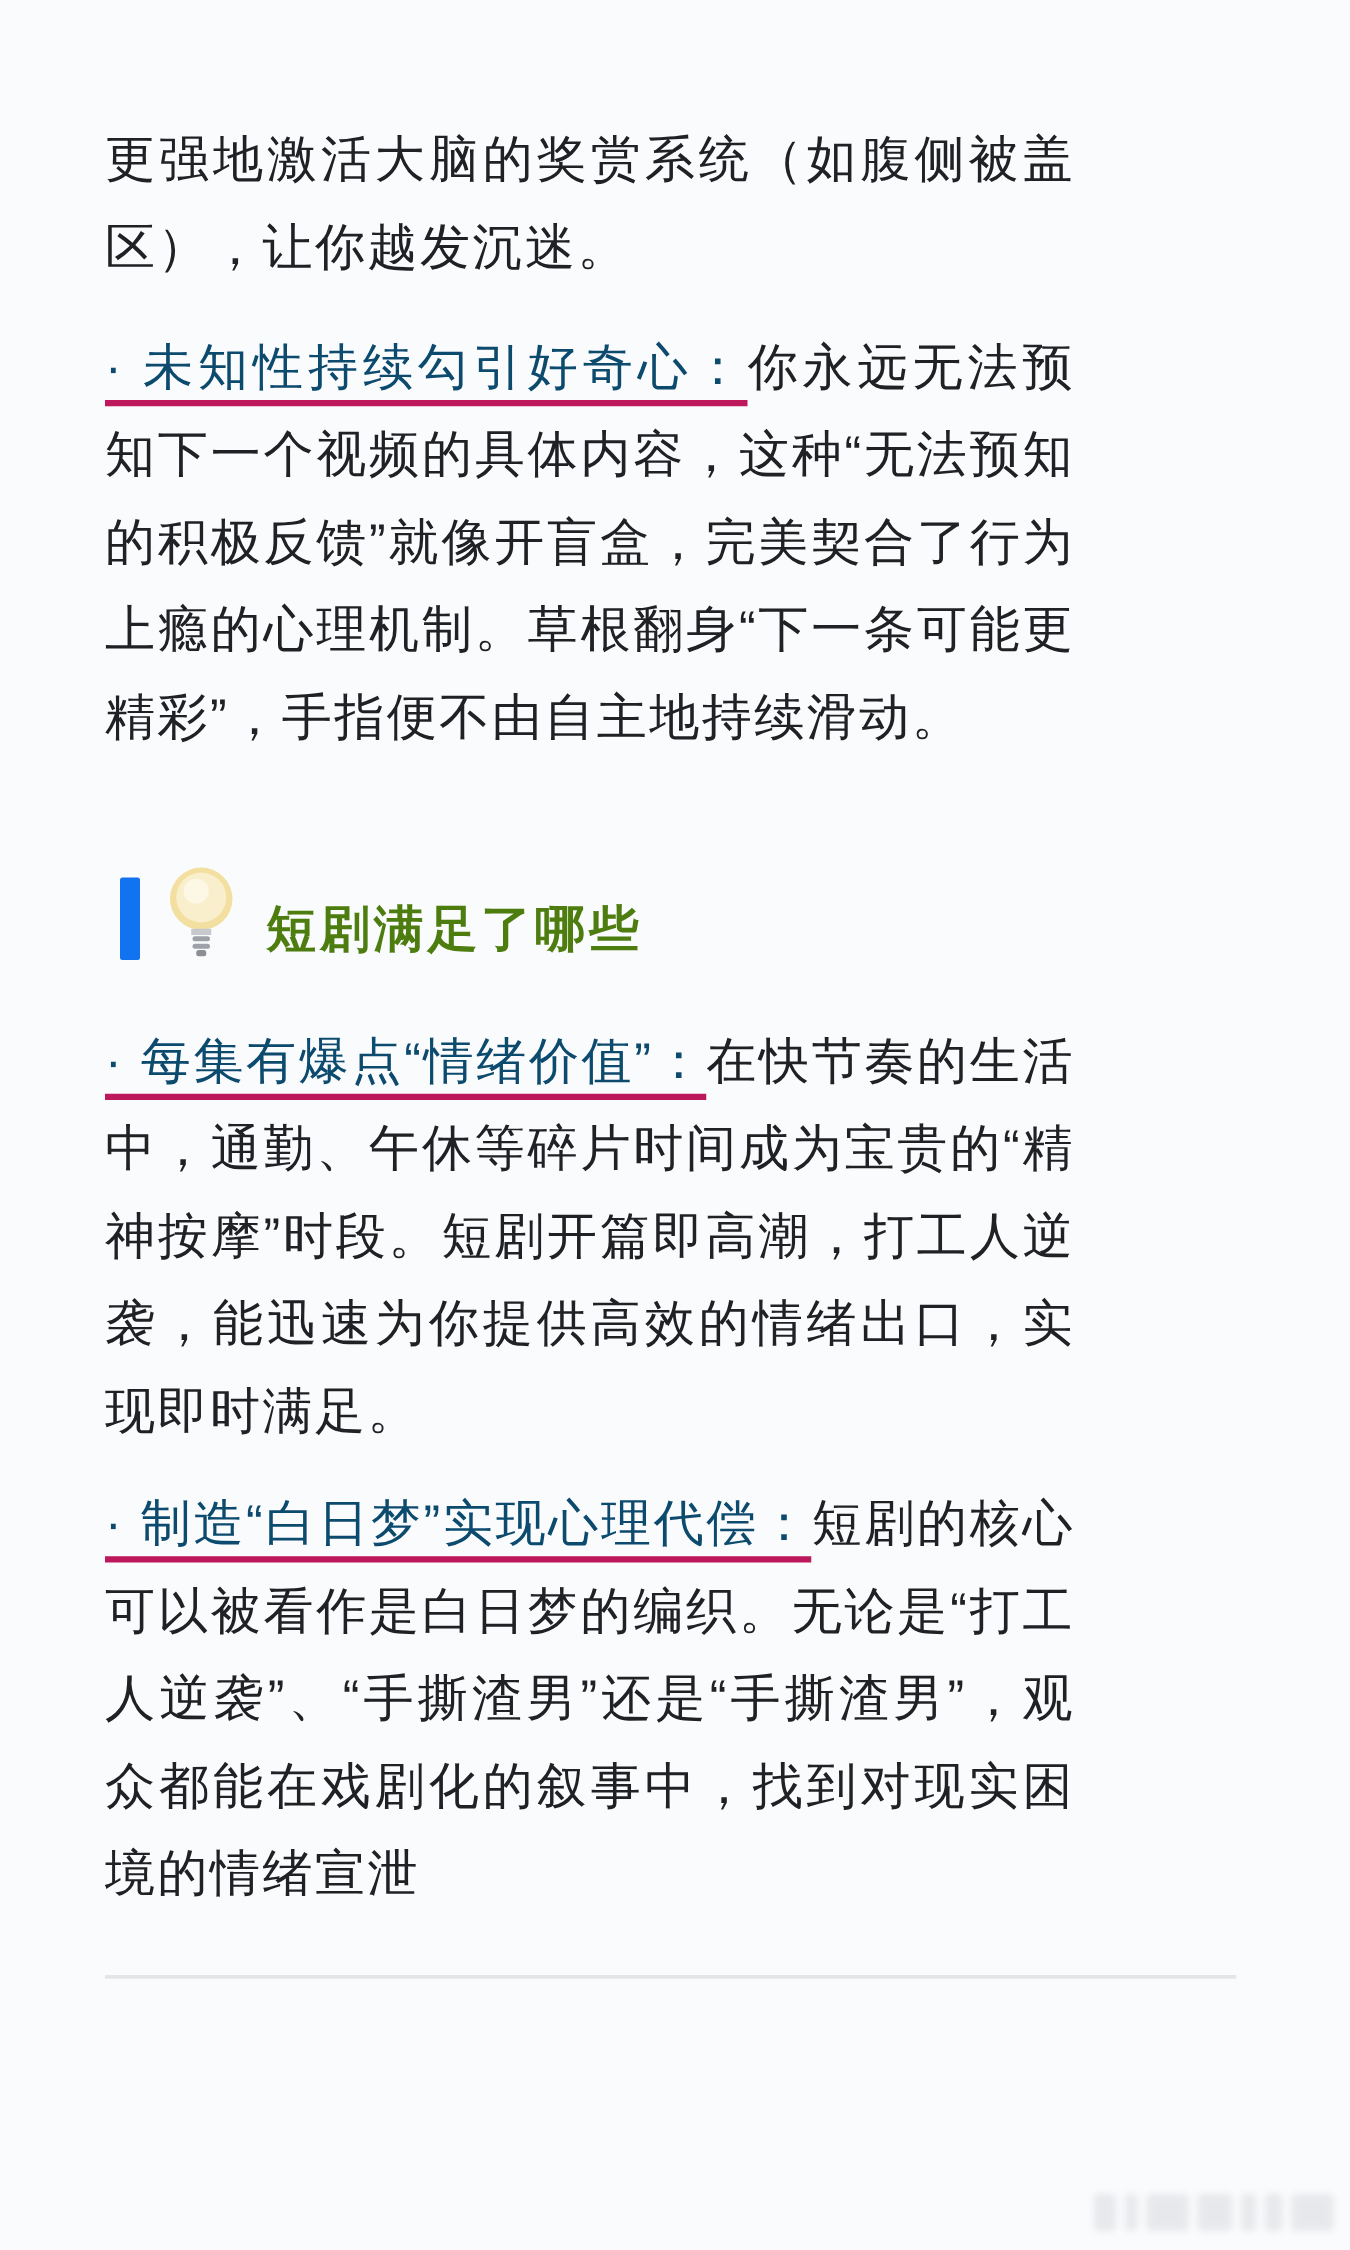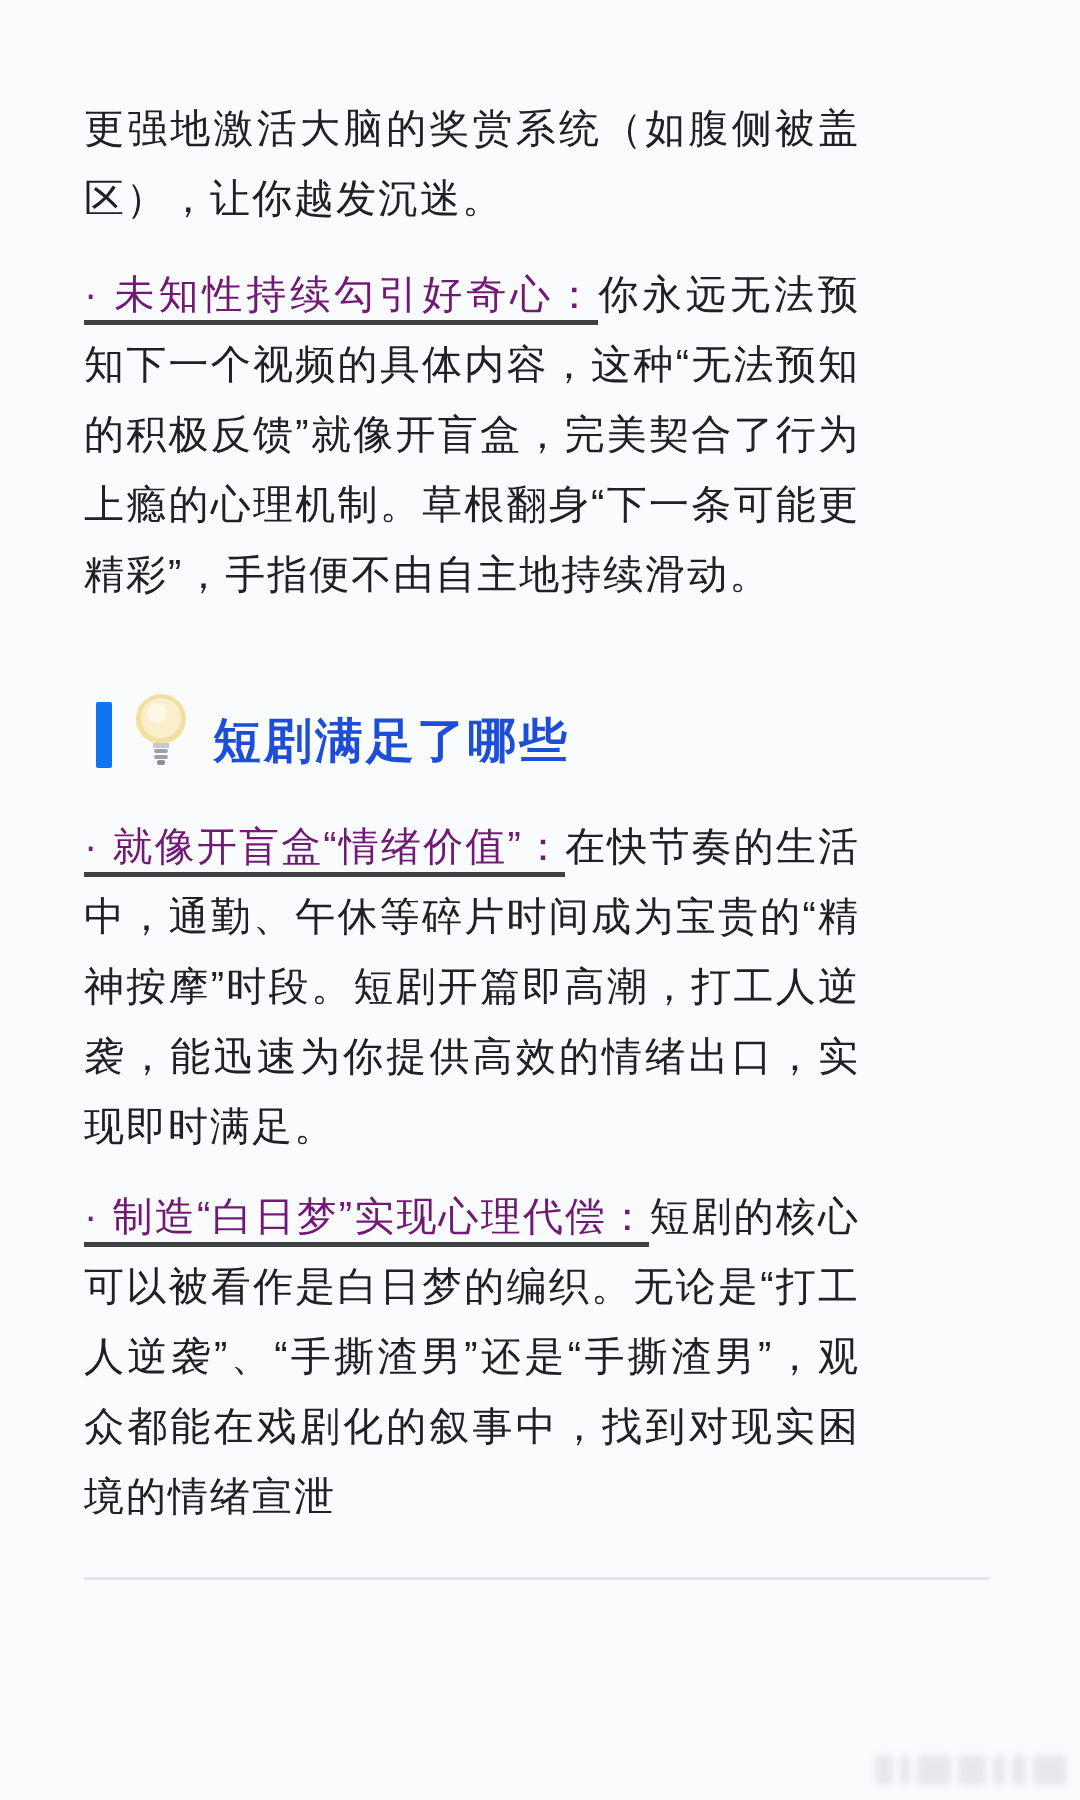--- a/index.html
+++ b/index.html
@@ -18,34 +18,34 @@
   .para {
     font-size: 40px;
     line-height: 70px;
     letter-spacing: 2px;
     text-align: justify;
     text-align-last: left;
     color: #202125;
   }
   .para-bullet { margin-top: 26px; }
   .hl {
-    color: #701a75;
-    border-bottom: 5px solid #404040;
+    color: #0c4a6e;
+    border-bottom: 5px solid #be185d;
     padding-bottom: 4px;
     margin-top: 40px;
   }
   .heading {
     position: relative;
     margin-top: 84px;
     margin-left: 39px;
-    font-size: 48px;
+    font-size: 40px;
     line-height: 84px;
     font-weight: bold;
     letter-spacing: 3px;
-    color: #1d4ed8;
+    color: #4d7c0f;
     font-family: Liberation Serif, serif;
   }
   .heading .accent-bar {
     position: absolute;
     left: -27px;
     top: 9px;
     width: 16px;
     height: 66px;
     background: #1273f0;
     border-radius: 2px;
@@ -107,21 +107,21 @@
       <circle cx="26" cy="25" r="20" fill="#faefcd"></circle>
       <circle cx="22" cy="20" r="10" fill="#fdf8e6"></circle>
       <rect x="18" y="50" width="16" height="5" fill="#c8c9cf"></rect>
       <rect x="19" y="56" width="14" height="4" rx="2" fill="#9fa1a9"></rect>
       <rect x="19" y="62" width="14" height="4" rx="2" fill="#9fa1a9"></rect>
       <rect x="22" y="67" width="8" height="5" rx="2" fill="#8c8e96"></rect>
     </svg><span>短剧满足了哪些</span><br>
   </h2>
 
 
-  <p class="para para-b2"><span class="hl">· 就像开盲盒“情绪价值”：</span><span>在快节奏的生活中，通勤、午休等碎片时间成为宝贵的“精神按摩”时段。短剧开篇即高潮，打工人逆袭，能迅速为你提供高效的情绪出口，实现即时满足。</span></p>
+  <p class="para para-b2"><span class="hl">· 每集有爆点“情绪价值”：</span><span>在快节奏的生活中，通勤、午休等碎片时间成为宝贵的“精神按摩”时段。短剧开篇即高潮，打工人逆袭，能迅速为你提供高效的情绪出口，实现即时满足。</span></p>
 
   <p class="para para-b3"><span class="hl">· 制造“白日梦”实现心理代偿：</span><span>短剧的核心可以被看作是白日梦的编织。无论是“打工人逆袭”、“手撕渣男”还是“手撕渣男”，观众都能在戏剧化的叙事中，找到对现实困境的情绪宣泄</span></p>
 
   <div class="divider"></div>
 
 </div>
 
 <div class="watermark">
   <span class="wm-blob wm-b1"></span>
   <span class="wm-blob wm-b2"></span>

